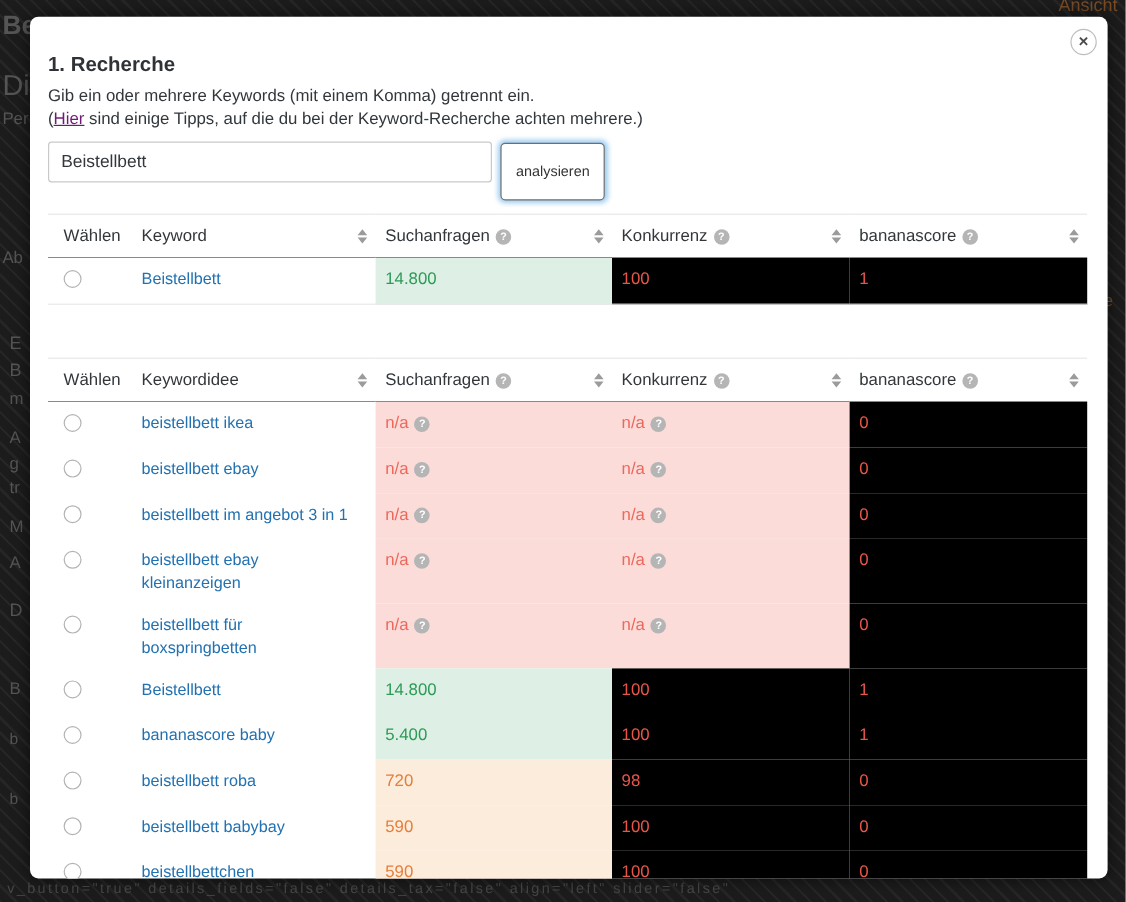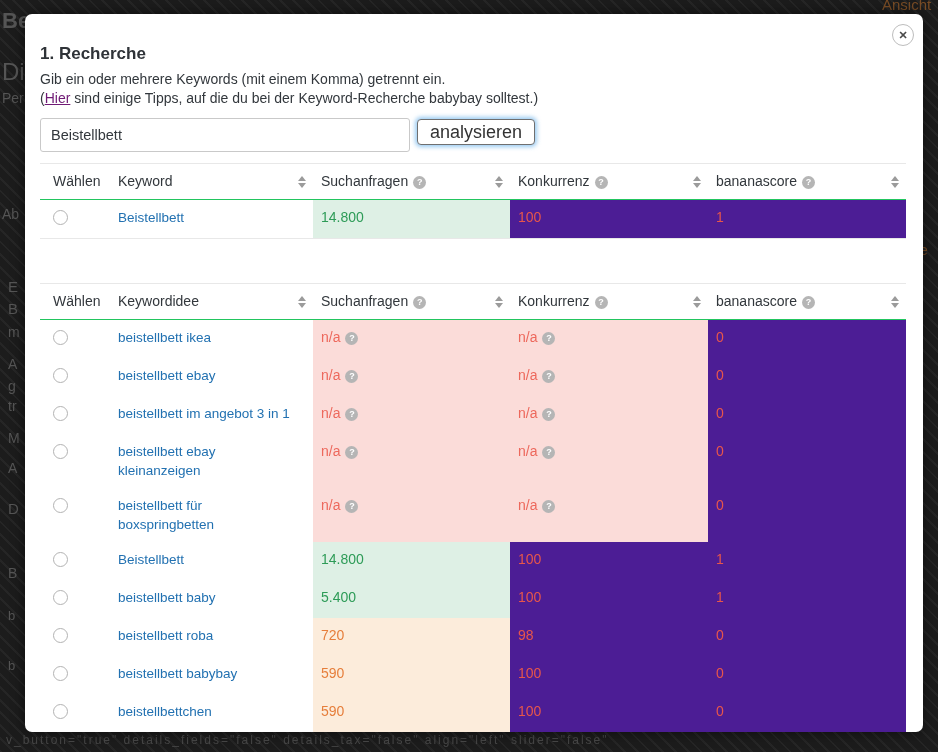--- a/index.html
+++ b/index.html
@@ -41,22 +41,22 @@
   .intro { margin-top:5px; font-size:14px; line-height:19px; color:#32373c; }
   .intro a { color:#701a75; text-decoration:underline; cursor:pointer; }
 
   .search-row { margin-top:10px; display:flex; align-items:flex-start; }
   .kw-input {
     width:370px; height:34px; border:1px solid #c9c9c9; border-radius:3px;
     padding:0 10px; font-size:14.5px; color:#32373c;
     font-family:"Liberation Sans", sans-serif; outline:none;
   }
   .analyze-btn {
-    margin-left:7px; height:26px; margin-top:1px; padding:0 12px;
-    background:#fff; color:#333; font-size:18px;
+    margin-left:7px; height:48px; margin-top:1px; padding:0 12px;
+    background:#fff; color:#333; font-size:12px;
     font-family:"Liberation Sans", sans-serif;
     border:1px solid #6f6f6f; border-radius:4px; cursor:pointer;
     box-shadow:0 0 4px 2px rgba(102,175,233,.65);
   }
 
   
   table { width:866px; border-collapse:collapse; table-layout:fixed;
           border-top:1px solid #e8e8e8; border-bottom:1px solid #e8e8e8; }
   .t1 { margin-top:11px; }
   .t2 { margin-top:44px; }
@@ -87,21 +87,21 @@
 
   .radio {
     display:inline-block; width:15px; height:15px; border-radius:50%;
     border:1px solid #b3b3b3; background:#fff; cursor:pointer; margin-top:2px;
   }
   .kwlink { color:#2271b1; text-decoration:none; font-size:13.5px; cursor:pointer;
             white-space:pre-line; }
 
   td[data-state="good"] { background:#def0e5; color:#2d9b57; }
   td[data-state="mid"]  { background:#fcecdb; color:#e67e3b; }
-  td[data-state="bad"]  { background:#4c1d95; color:#e8564a; }
+  td[data-state="bad"]  { background:#000000; color:#e8564a; }
   td[data-state="na"]   { background:#fbdcd9; color:#ed685c; }
 </style>
 </head>
 <body>
 
 <span class="frag" style="left:2px;top:8px;font-size:22px;font-weight:bold">Be</span>
 <span class="frag" style="left:2px;top:58px;font-size:24px">Di</span>
 <span class="frag" style="left:2px;top:90px;font-size:14px">Per</span>
 <span class="frag" style="left:2px;top:206px;font-size:14px">Ab</span>
 <span class="frag" style="left:8px;top:278px;font-size:15px">E</span>
@@ -123,21 +123,21 @@
 <div class="modal">
 
   <div class="close-btn">
     <span>✕</span>
   </div>
 
   <h2>1. Recherche</h2>
 
   <div class="intro">
     <div>Gib ein oder mehrere Keywords (mit einem Komma) getrennt ein.</div>
-    <div><span>(</span><a>Hier</a><span> sind einige Tipps, auf die du bei der Keyword-Recherche babybay solltest.)</span></div>
+    <div><span>(</span><a>Hier</a><span> sind einige Tipps, auf die du bei der Keyword-Recherche achten mehrere.)</span></div>
   </div>
 
   <div class="search-row">
     <input class="kw-input" type="text" value="Beistellbett" style="">
     <button class="analyze-btn">analysieren</button>
   </div>
 
   <table class="t1">
     <colgroup>
         <col class="c-sel">
@@ -247,21 +247,21 @@
       </tr>
       <tr>
         <td class="first"><span class="radio"></span></td>
         <td><a class="kwlink">Beistellbett</a></td>
         <td data-state="good"><span>14.800</span></td>
         <td data-state="bad"><span>100</span></td>
         <td data-state="bad"><span>1</span></td>
       </tr>
       <tr>
         <td class="first"><span class="radio"></span></td>
-        <td><a class="kwlink">beistellbett baby</a></td>
+        <td><a class="kwlink">bananascore baby</a></td>
         <td data-state="good"><span>5.400</span></td>
         <td data-state="bad"><span>100</span></td>
         <td data-state="bad"><span>1</span></td>
       </tr>
       <tr>
         <td class="first"><span class="radio"></span></td>
         <td><a class="kwlink">beistellbett roba</a></td>
         <td data-state="mid"><span>720</span></td>
         <td data-state="bad"><span>98</span></td>
         <td data-state="bad"><span>0</span></td>

